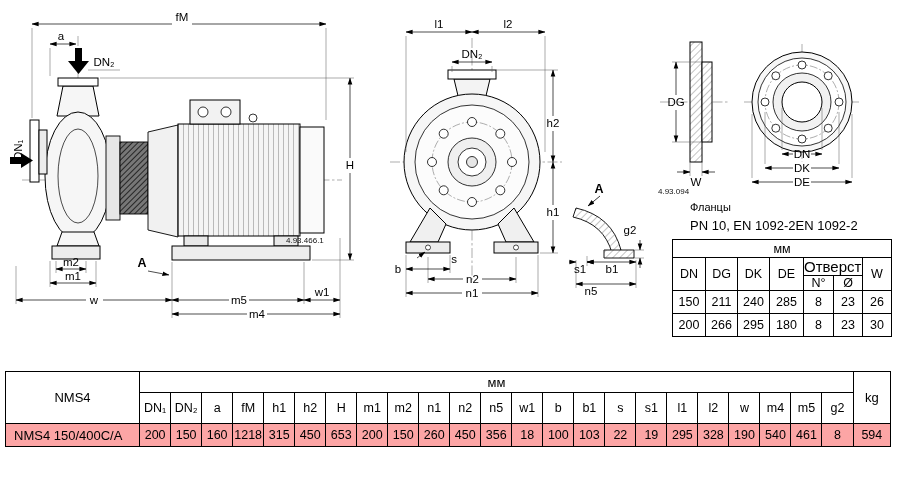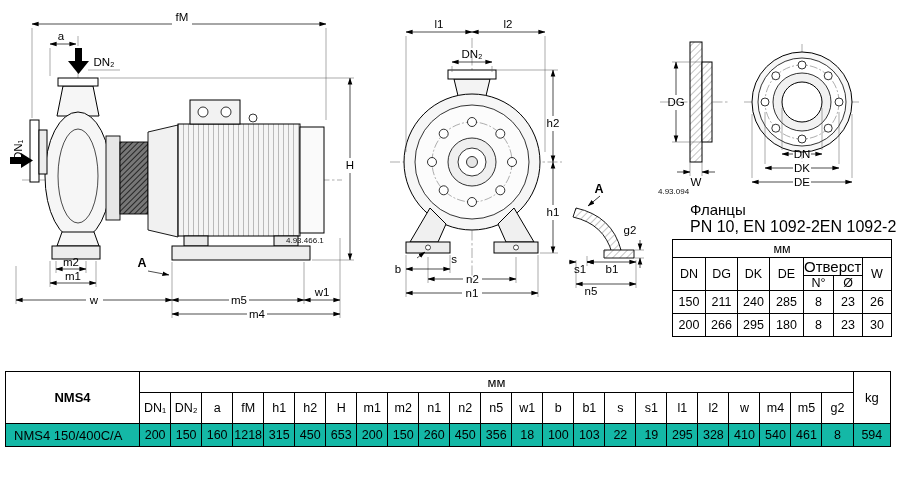--- a/index.html
+++ b/index.html
@@ -2,34 +2,34 @@
 <html><head>
 <meta charset="utf-8">
 <style>
   *{margin:0;padding:0;box-sizing:border-box}
   html,body{width:899px;height:481px}
   body{position:relative;background:#fff;color:#000;font-family:"Liberation Sans","DejaVu Sans",sans-serif;overflow:hidden}
   .abs{position:absolute}
   svg text{font-family:"Liberation Sans","DejaVu Sans",sans-serif;font-size:11.5px;fill:#000}
   svg .lblb{font-weight:bold;font-size:12.5px}
   svg .ref{font-size:8px;fill:#111}
-  .flange-title{position:absolute;left:690px;top:201px;font-size:15px}
-  .flange-sub{position:absolute;left:690px;top:218px;font-size:16px}
+  .flange-title{position:absolute;left:690px;top:201px;font-size:11px}
+  .flange-sub{position:absolute;left:690px;top:218px;font-size:13px}
   table{border-collapse:collapse;table-layout:fixed}
   th,td{border:1px solid #000;font-weight:normal;text-align:center;vertical-align:middle;padding:0;overflow:hidden}
   .flange-table{position:absolute;left:672px;top:239px;width:219px;font-size:12.5px}
   .flange-table .hmm th{height:18px}
   .flange-table .hsub th{height:15px}
   .flange-table .holes-th{font-size:15px}
   .flange-table td{height:23px;font-size:12.5px}
   .main-table{position:absolute;left:5px;top:371px;width:886px;font-size:13px}
   .main-table .r1 th{height:21px}
   .main-table .r2 th{height:31px;font-size:12.5px}
-  .main-table td{height:23px;background:#14b8a6;font-size:12.5px}
-  .main-table .model-h{font-weight:bold}
+  .main-table td{height:23px;background:#fca5a5;font-size:12.5px}
+  .main-table .model-h{font-weight:normal}
   .main-table .model-cell{text-align:left;padding-left:8px;font-size:13px}
 </style>
 </head>
 <body>
 
 <svg class="abs" style="left:6px;top:8px" width="362" height="316" viewBox="0 0 362 316">
   <defs>
     <marker id="ar1" markerWidth="7" markerHeight="6" refX="6.6" refY="3" orient="auto-start-reverse" markerUnits="userSpaceOnUse">
         <path d="M0,0.7 L7,3 L0,5.3 Z" fill="#000"></path>
       </marker>
@@ -416,20 +416,20 @@
       <td>260</td>
       <td>450</td>
       <td>356</td>
       <td>18</td>
       <td>100</td>
       <td>103</td>
       <td>22</td>
       <td>19</td>
       <td>295</td>
       <td>328</td>
-      <td>410</td>
+      <td>190</td>
       <td>540</td>
       <td>461</td>
       <td>8</td>
       <td>594</td>
     </tr>
   </tbody>
 </table>
 
 </body></html>

